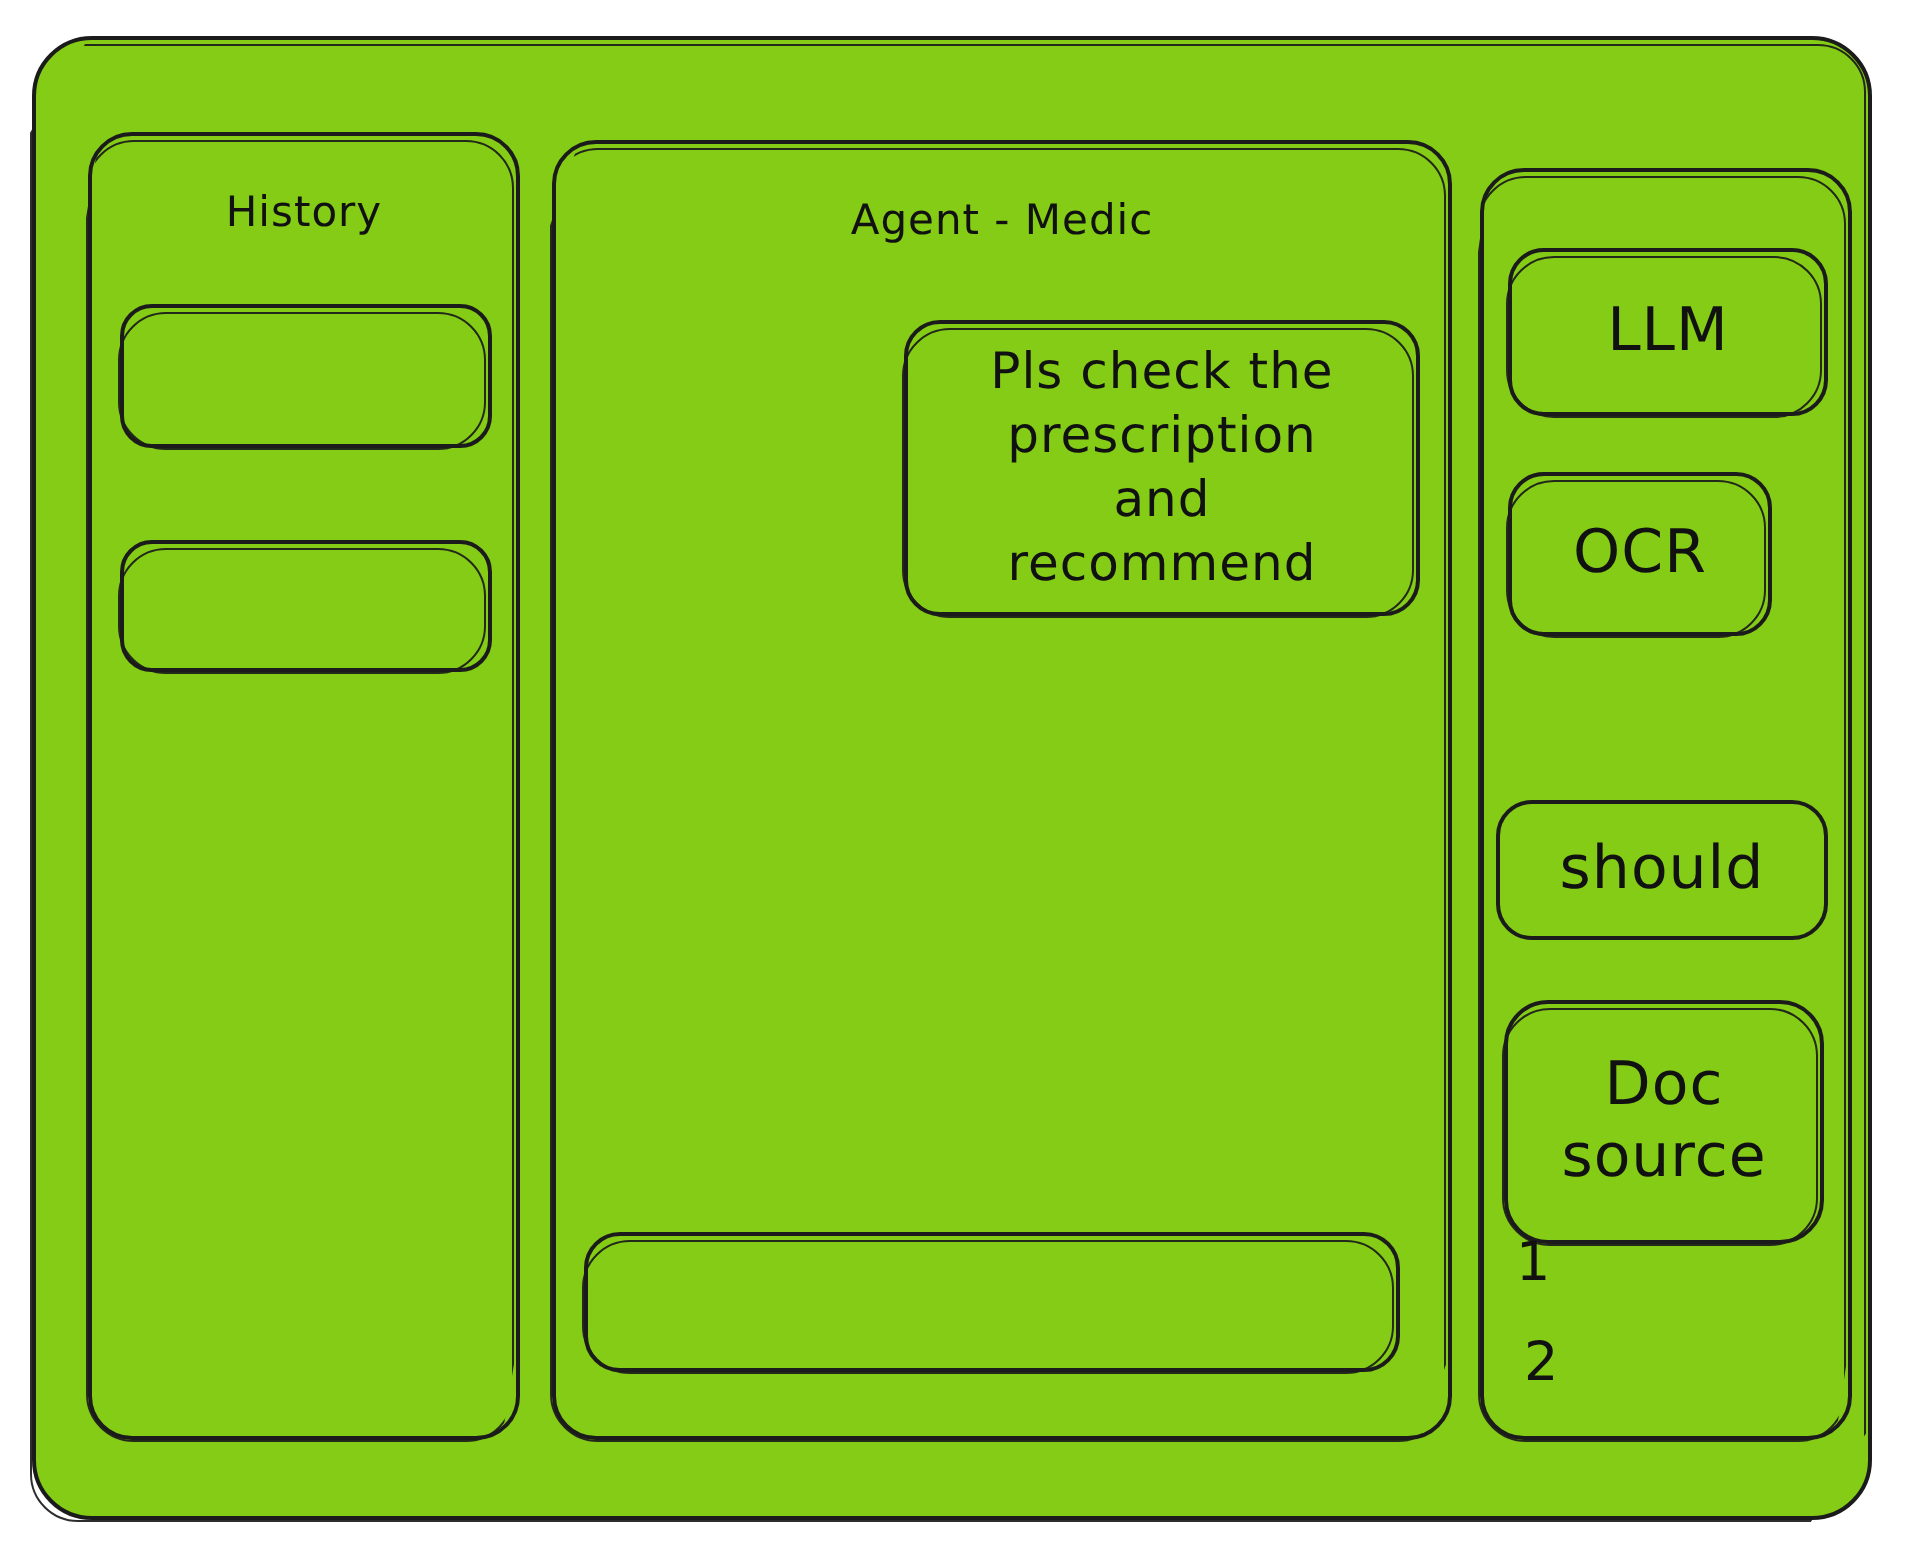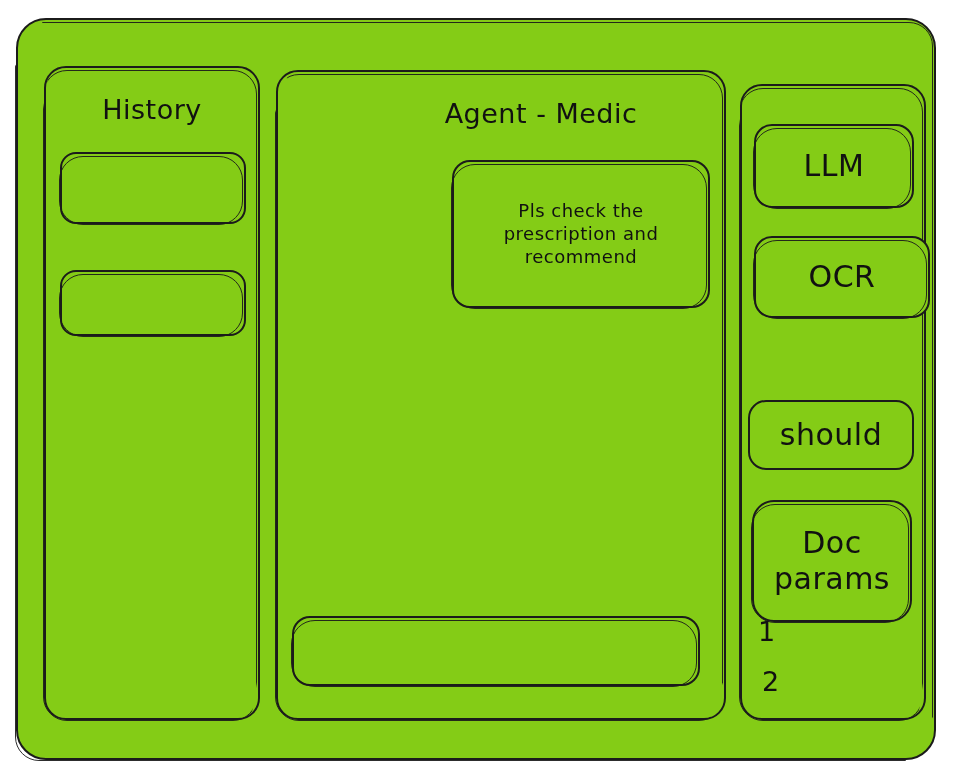--- a/index.html
+++ b/index.html
@@ -52,34 +52,34 @@
   
   .hand {
     font-family: "DejaVu Sans", sans-serif;
     color: #111111;
     letter-spacing: .5px;
   }
 
   .panel-title {
     position: absolute;
     text-align: center;
-    font-size: 27px;
+    font-size: 21px;
     font-weight: 400;
     color: #111;
     white-space: nowrap;
   }
 
   .bubble-text {
     position: absolute;
     left: 0;
     right: 0;
     top: 50%;
     transform: translateY(-50%);
     text-align: center;
-    font-size: 18px;
+    font-size: 25px;
     line-height: 1.28;
     color: #111;
     padding: 0 24px;
     box-sizing: border-box;
   }
 
   .btn-label {
     position: absolute;
     left: 0;
     right: 0;
@@ -100,29 +100,29 @@
 
   
   #window-frame   { left: 16px;  top: 18px;  width: 920px; height: 742px; border-radius: 30px; }
 
   #history-panel  { left: 44px;  top: 66px;  width: 216px; height: 654px; }
   #history-title  { left: 44px;  top: 94px;  width: 216px; }
   #history-item-1 { left: 60px;  top: 152px; width: 186px; height: 72px;  border-radius: 16px; }
   #history-item-2 { left: 60px;  top: 270px; width: 186px; height: 66px;  border-radius: 16px; }
 
   #main-panel     { left: 276px; top: 70px;  width: 450px; height: 650px; }
-  #main-title     { left: 276px; top: 98px;  width: 450px; margin-left: 40px; }
+  #main-title     { left: 276px; top: 98px;  width: 450px; }
 
   #user-bubble    { left: 452px; top: 160px; width: 258px; height: 148px; border-radius: 18px; }
   #agent-bubble   { left: 290px; top: 336px; width: 254px; height: 230px; border-radius: 26px; }
   #composer       { left: 292px; top: 616px; width: 408px; height: 70px;  border-radius: 18px; }
 
   #tools-panel    { left: 740px; top: 84px;  width: 186px; height: 636px; }
   #btn-llm        { left: 754px; top: 124px; width: 160px; height: 84px;  border-radius: 18px; }
-  #btn-ocr        { left: 754px; top: 236px; width: 176px; height: 82px;  border-radius: 18px; }
+  #btn-ocr        { left: 754px; top: 236px; width: 132px; height: 82px;  border-radius: 18px; }
   #btn-params     { left: 748px; top: 400px; width: 166px; height: 70px;  border-radius: 18px; }
   #box-docsource  { left: 752px; top: 500px; width: 160px; height: 122px; border-radius: 22px; }
   #doc-item-1     { left: 758px; top: 618px; }
   #doc-item-2     { left: 762px; top: 668px; }
 </style>
 </head>
 <body>
 
 <div id="stage">
 
@@ -159,20 +159,20 @@
 
   <div class="sketch thin" id="btn-ocr">
     <span class="btn-label hand">OCR</span>
   </div>
 
   <div class="sketch thin nodbl" id="btn-params">
     <span class="btn-label hand">should</span>
   </div>
 
   <div class="sketch thin" id="box-docsource">
-    <span class="btn-label hand">Doc params</span>
+    <span class="btn-label hand">Doc source</span>
   </div>
 
   <div class="marker hand" id="doc-item-1">1</div>
 
   <div class="marker hand" id="doc-item-2">2</div>
 
 </div>
 
 </body></html>

